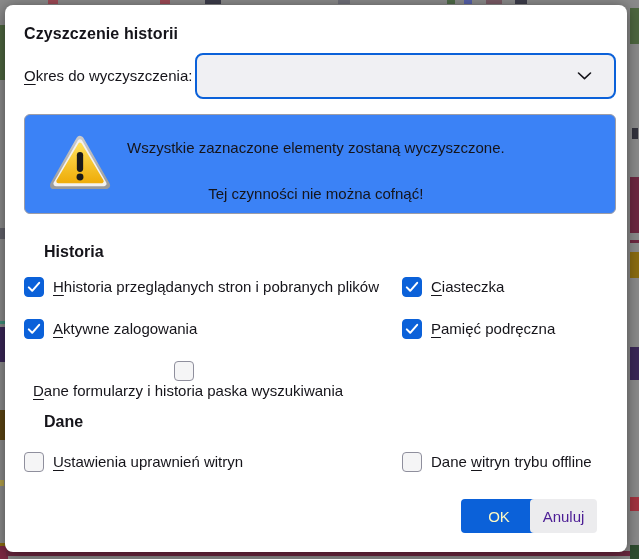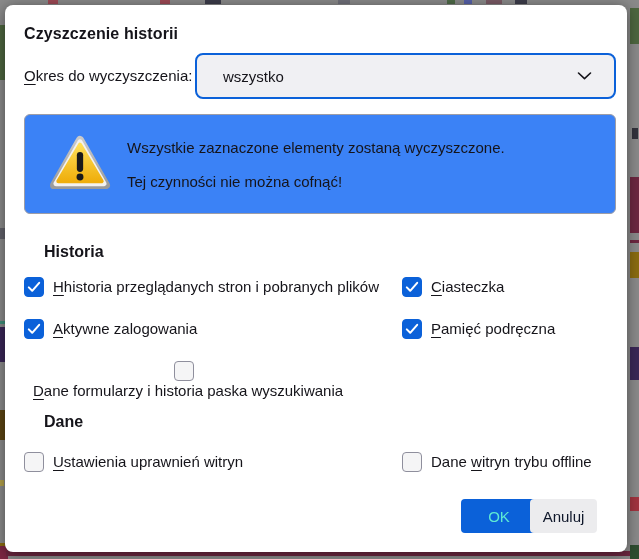--- a/index.html
+++ b/index.html
@@ -33,21 +33,21 @@
   }
   .select-value { padding-left:26px; font-size:15px; }
   .select-chevron { position:absolute; right:22px; top:50%; transform:translateY(-50%); display:flex; }
 
   .warning-box {
     position:absolute; left:19px; top:109px; width:592px; height:100px;
     border:1px solid #9d9da6; border-radius:6px; background:#3b82f6;
   }
   .warning-icon { position:absolute; left:24px; top:18px; }
   .warning-text { position:absolute; left:102px; top:22px; font-size:15px; line-height:22px; }
-  .warning-text .line2 { margin-top:12px; }
+  .warning-text .line2 { margin-top:24px;text-align:center; }
 
   .section-heading {
     position:absolute; left:19px;
     font-size:16px; font-weight:700;margin-left:20px;
   }
   .heading-history { top:238px; }
   .heading-data { top:408px; }
 
   .cb-row { position:absolute; display:flex; align-items:center; height:20px; }
   .row-y1 { top:272px; } .row-y2 { top:314px; } .row-y3 { top:356px;flex-direction:column; } .row-y4 { top:447px; }
@@ -62,22 +62,22 @@
   .checkbox.checked { background:var(--accent); border-color:var(--accent); }
   .checkbox.checked svg { display:block; }
   .cb-label { margin-left:9px; font-size:15px; line-height:20px; white-space:nowrap; cursor:default; }
   .ak { text-decoration:underline; text-decoration-thickness:1px; text-underline-offset:3px; }
 
   .btn {
     position:absolute; top:494px; height:34px; border:none; border-radius:4px;
     font-family:inherit; font-size:15px; cursor:default;
     display:flex; align-items:center; justify-content:center;
   }
-  .btn-ok { left:456px; width:76px; background:var(--accent); color:#5eead4; }
-  .btn-cancel { left:525px; width:67px; background:#ececee; color:#0f172a; }
+  .btn-ok { left:456px; width:76px; background:var(--accent); color:#fef9c3; }
+  .btn-cancel { left:525px; width:67px; background:#ececee; color:#4c1d95; }
 </style>
 </head>
 <body style="background: rgb(138, 138, 138);">
 
 <div>
     <div class="frag" style="left: 48px; top: 0px; width: 10px; height: 4px; background: rgb(158, 74, 85);"></div>
     <div class="frag" style="left: 160px; top: 0px; width: 10px; height: 4px; background: rgb(158, 74, 85);"></div>
     <div class="frag" style="left: 205px; top: 0px; width: 16px; height: 4px; background: rgb(60, 60, 74);"></div>
     <div class="frag" style="left: 338px; top: 0px; width: 12px; height: 4px; background: rgb(112, 112, 122);"></div>
     <div class="frag" style="left: 447px; top: 0px; width: 8px; height: 4px; background: rgb(78, 106, 71);"></div>
@@ -103,21 +103,20 @@
     <div class="frag" style="left: 6px; top: 551px; width: 624px; height: 5px; background: rgb(109, 39, 64);"></div>
   </div>
 
 <div class="dialog">
 
   <div class="title">Czyszczenie historii</div>
 
   <div class="range-label"><span></span><span class="ak">O</span><span>kres do wyczyszczenia:</span></div>
 
   <div class="select">
-    <span class="select-value">wszystko</span>
     <span class="select-chevron">
       <svg width="15" height="9" viewBox="0 0 15 9">
           <path d="M1.5 1.5 L7.5 7.2 L13.5 1.5" stroke="#15141a" stroke-width="1.6" fill="none" stroke-linecap="round" stroke-linejoin="round"></path>
         </svg>
     </span>
   </div>
 
   <div class="warning-box">
     <span class="warning-icon">
       <svg width="62" height="58" viewBox="0 0 64 60">

